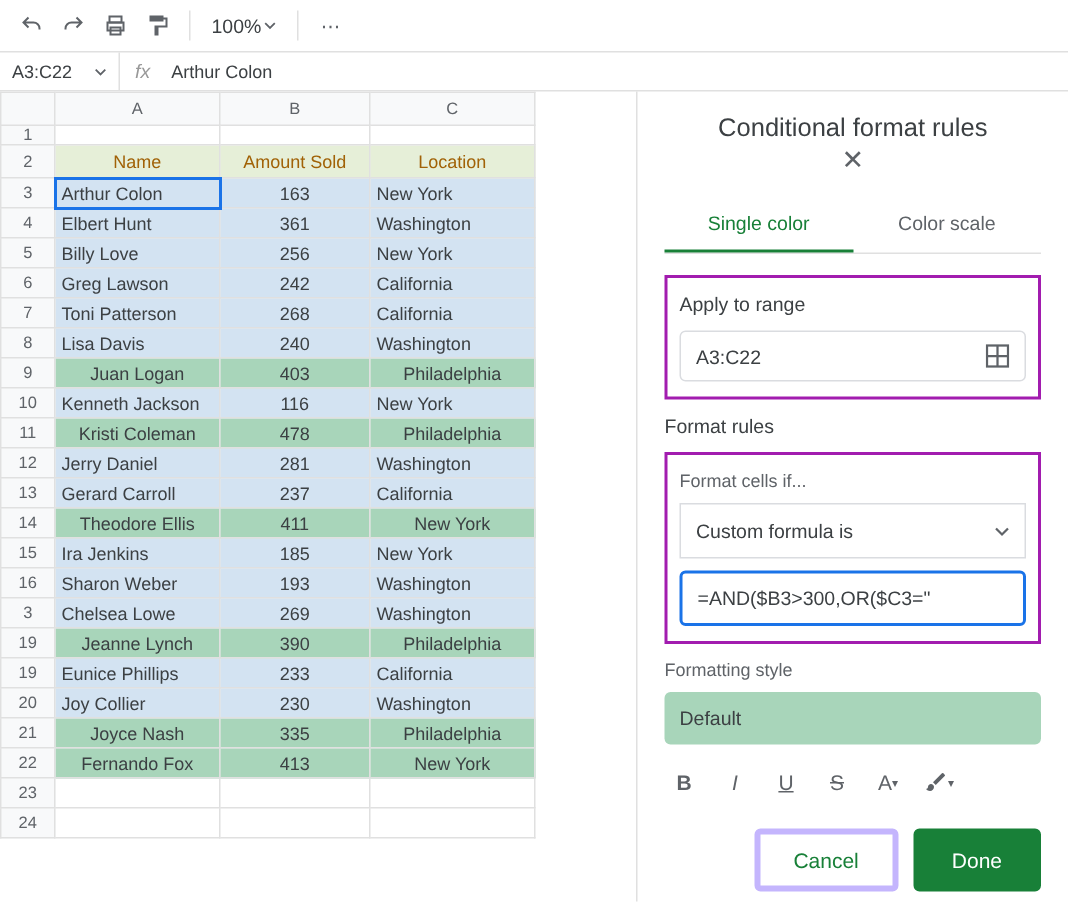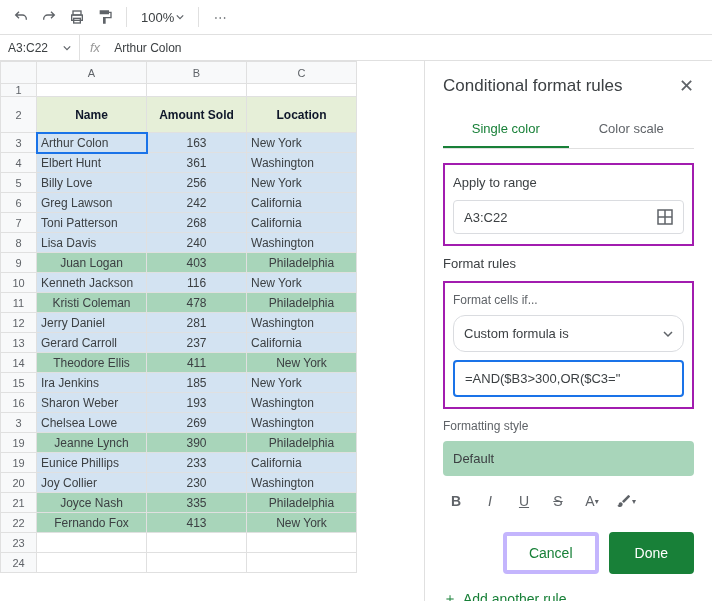--- a/index.html
+++ b/index.html
@@ -18,41 +18,41 @@
 .main { display: flex; height: calc(604px - 64px); }
 .sheet { flex: 0 0 424px; overflow: hidden; position: relative; }
 .panel { flex: 1; border-left: 1px solid #e0e0e0; padding: 14px 18px; overflow-y: auto; }
 
 .grid { border-collapse: collapse; font-size: 12px; }
 .grid th, .grid td { border: 1px solid #e0e0e0; }
 .colhead { background: #f8f9fa; color: #5f6368; text-align: center; font-weight: normal; height: 22px; font-size: 11px; }
 .rowhead { background: #f8f9fa; color: #5f6368; text-align: center; font-weight: normal; width: 36px; font-size: 11px; }
 .corner { background: #f8f9fa; width: 36px; height: 22px; }
 .colA { width: 110px; } .colB { width: 100px; } .colC { width: 110px; }
-.hdr { background: #e6efd8; color: #0f172a; font-weight: bold; text-align: center; height: 36px; }
+.hdr { background: #e6efd8; color: #a16207; font-weight: normal; text-align: center; height: 22px; }
 .data td { height: 20px; padding: 0 4px; }
 .data .num { text-align: center; }
 .lt { background: #d3e3f2; }
 .gr { background: #a8d5ba; text-align: center; }
 .sel { outline: 2px solid #1a73e8; outline-offset: -1px; }
 
-.panel-head { display: flex; justify-content: space-between; align-items: center; margin-bottom: 14px; }
+.panel-head { display: flex; justify-content: space-between; align-items: center; margin-bottom: 14px; flex-direction: column; }
 .panel-title { font-size: 17px; color: #3c4043; }
 .close { cursor: pointer; color: #5f6368; font-size: 18px; }
 .tabs { display: flex; border-bottom: 1px solid #e0e0e0; margin-bottom: 14px; }
 .tab { flex: 1; text-align: center; padding: 10px 0; font-size: 13px; color: #5f6368; cursor: pointer; }
 .tab.active { color: #188038; border-bottom: 2px solid #188038; font-weight: 500; }
 
 .section { margin-bottom: 12px; }
 .sec-label { font-size: 13px; color: #3c4043; margin-bottom: 10px; }
 .sec-sub { font-size: 12px; color: #5f6368; margin-bottom: 8px; }
 .redbox { border: 2px solid #a21caf; padding: 10px 8px; margin-bottom: 10px; }
 .range-row { display: flex; align-items: center; justify-content: space-between; border: 1px solid #dadce0; padding: 8px 10px; border-radius: 4px; background: #fff; }
 .grid-icon { width: 16px; height: 16px; color: #5f6368; }
-.dropdown { border: 1px solid #dadce0; padding: 10px; border-radius: 12px; display: flex; justify-content: space-between; align-items: center; background: #fff; margin-bottom: 8px; }
+.dropdown { border: 1px solid #dadce0; padding: 10px; border-radius: 0; display: flex; justify-content: space-between; align-items: center; background: #fff; margin-bottom: 8px; }
 .formula-input { border: 2px solid #1a73e8; padding: 9px 10px; border-radius: 4px; background: #fff; font-size: 13px; }
 .style-preview { background: #a8d5ba; padding: 10px; border-radius: 4px; margin-bottom: 8px; }
 .style-row { display: flex; gap: 8px; align-items: center; padding: 4px 0; }
 .style-btn { width: 26px; height: 26px; display: flex; align-items: center; justify-content: center; color: #5f6368; cursor: pointer; font-size: 14px; }
 .btns { display: flex; justify-content: flex-end; gap: 10px; margin-top: 14px; }
 .btn { padding: 9px 22px; border-radius: 4px; font-size: 14px; cursor: pointer; border: 4px solid #c4b5fd; background: #fff; }
 .btn.cancel { color: #188038; }
 .btn.done { background: #188038; color: #fff; border-color: #188038; }
 .add-rule { color: #188038; font-size: 14px; margin-top: 16px; cursor: pointer; display: flex; align-items: center; gap: 6px; font-weight: 500; }
 

